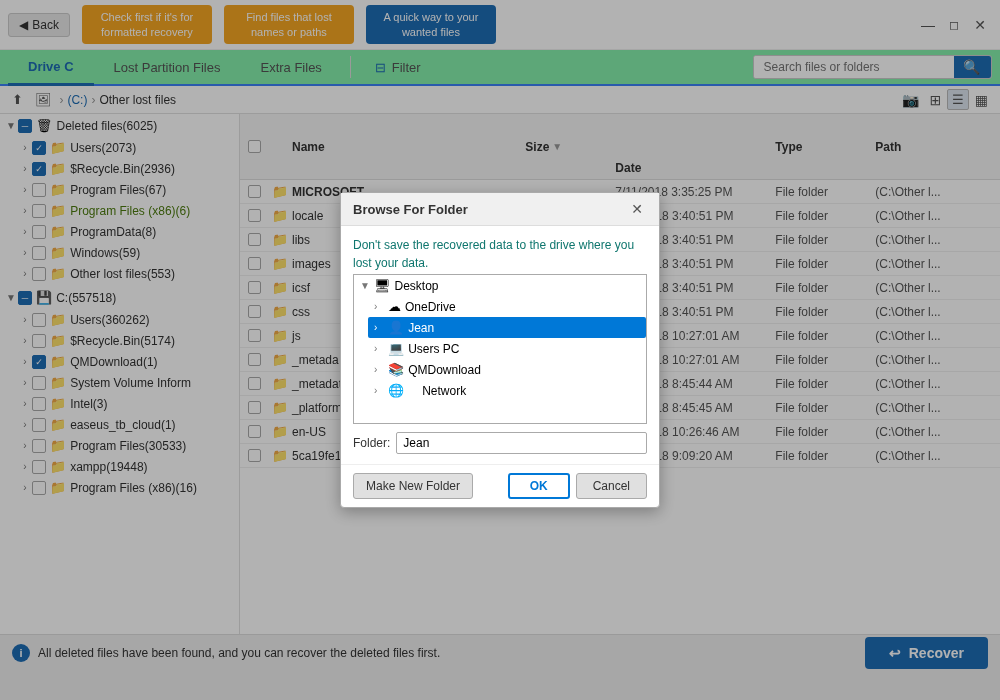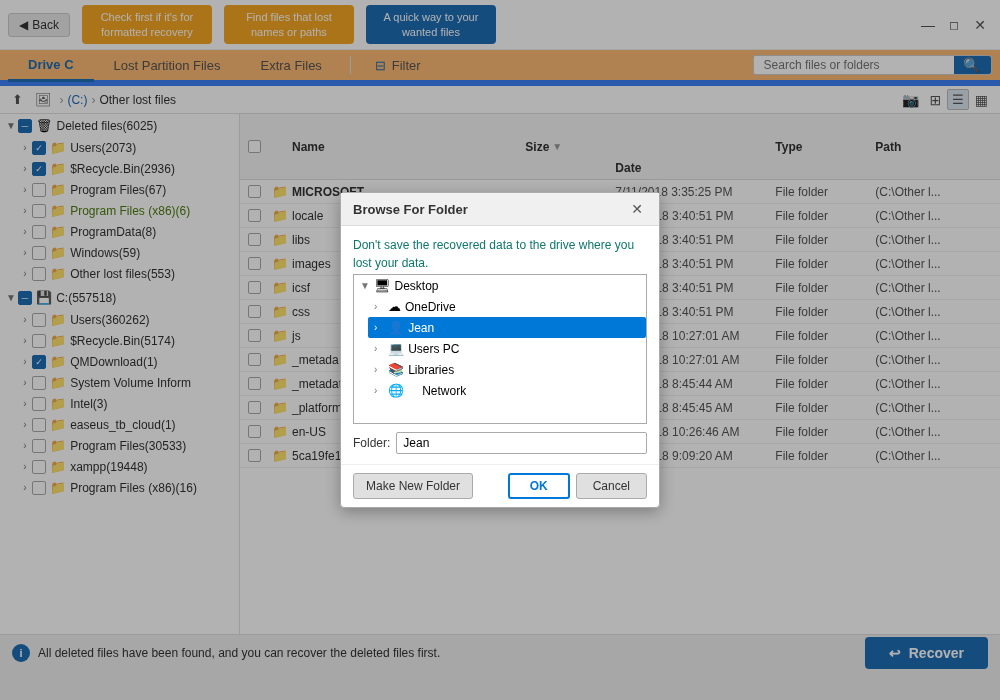--- a/index.html
+++ b/index.html
@@ -26,21 +26,21 @@
     <span>A quick way to your wanted files</span>
   </div>
   <div style="flex:1;"></div>
   <div style="display:flex;gap:2px;">
     <button style="width:24px;height:24px;background:none;border:none;cursor:pointer;font-size:14px;color:#555;">—</button>
     <button style="width:24px;height:24px;background:none;border:none;cursor:pointer;font-size:12px;color:#555;">◻</button>
     <button style="width:24px;height:24px;background:none;border:none;cursor:pointer;font-size:14px;color:#555;">✕</button>
   </div>
 </div>
 
-<div style="display:flex; align-items:stretch; background:#fdba74; border-bottom:6px solid #3b82f6; padding:0 8px; height:36px;">
+<div style="display:flex; align-items:stretch; background:#86efac; border-bottom:2px solid #3b82f6; padding:0 8px; height:36px;">
   <div style="padding:0 20px;display:flex;align-items:center;justify-content:center;cursor:pointer;font-size:13px;color:#1e6db5;border-bottom:3px solid #1e6db5;font-weight:700;margin-bottom:-2px;">
     <span>Drive C</span>
   </div>
   <div style="padding:0 20px;display:flex;align-items:center;justify-content:center;cursor:pointer;font-size:13px;color:#555;border-bottom:2px solid transparent;margin-bottom:-2px;">
     <span>Lost Partition Files</span>
   </div>
   <div style="padding:0 20px;display:flex;align-items:center;justify-content:center;cursor:pointer;font-size:13px;color:#555;border-bottom:2px solid transparent;margin-bottom:-2px;">
     <span>Extra Files</span>
   </div>
   <div style="width:1px;background:#ddd;margin:6px 8px;"></div>
@@ -381,21 +381,21 @@
             <span style="flex:1;color:#fff;">Jean</span>
           </div>
           <div style="display:flex;align-items:center;padding:3px 6px;cursor:pointer;">
             <span style="width:14px;color:#777;font-size:10px;">›</span>
             <span style="margin-right:4px;font-size:13px;">💻</span>
             <span style="flex:1;">Users PC</span>
           </div>
           <div style="display:flex;align-items:center;padding:3px 6px;cursor:pointer;">
             <span style="width:14px;color:#777;font-size:10px;">›</span>
             <span style="margin-right:4px;font-size:13px;">📚</span>
-            <span style="flex:1;">Libraries</span>
+            <span style="flex:1;">QMDownload</span>
           </div>
           <div style="display:flex;align-items:center;padding:3px 6px;cursor:pointer;">
             <span style="width:14px;color:#777;font-size:10px;">›</span>
             <span style="margin-right:4px;font-size:13px;">🌐</span>
             <span style="flex:1;margin-left:14px;">Network</span>
           </div>
         </div>
       </div>
 
       <div style="display:flex;align-items:center;margin-top:8px;gap:6px;">

